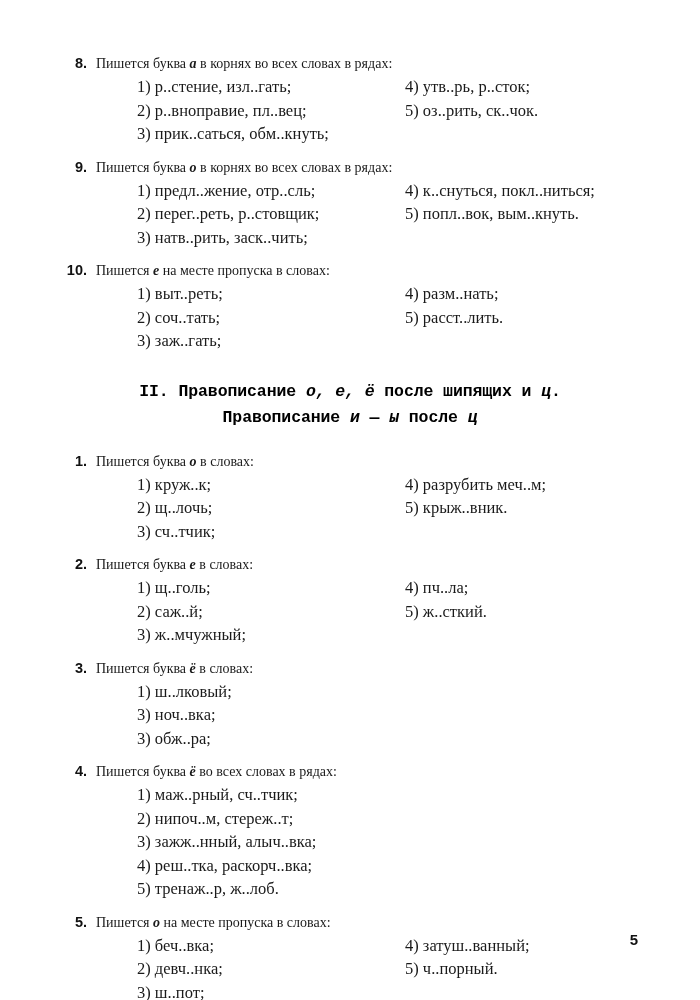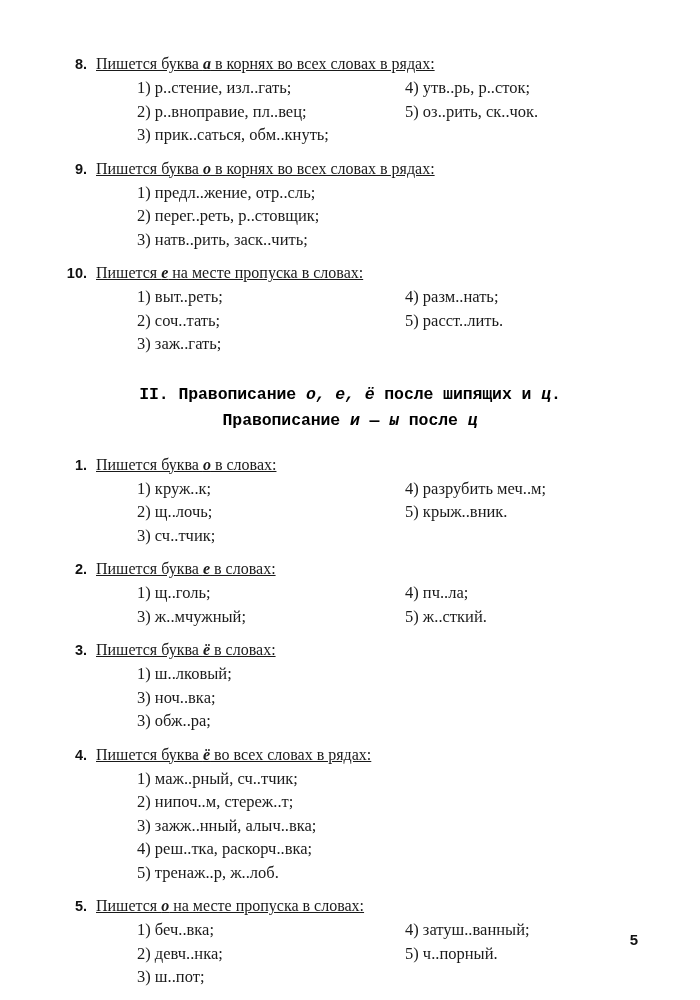--- a/index.html
+++ b/index.html
@@ -41,24 +41,23 @@
     text-align: right;
     font-family: "Liberation Sans", "DejaVu Sans", sans-serif;
     font-weight: bold;
     font-size: 14.5px;
     line-height: 23px;
     padding-right: 9px;
     box-sizing: border-box;
     color: #111;
   }
   .ex-prompt {
-    font-size: 16px;
+    font-size: 14px;
     line-height: 23px;
     white-space: pre-wrap;
-    text-decoration: underline;
   }
   .ex-prompt i {
     font-style: italic;
     font-weight: bold;
   }
 
   
   .opts {
     margin-left: 43px;
     position: relative;
@@ -124,21 +123,21 @@
           <div class="ex-num">8.</div>
           <div class="ex-prompt"><span>Пишется буква </span><i>а</i><span> в корнях во всех словах в рядах:</span></div>
         </div>
         <div class="opts two-col"><div class="col col-left"><div class="opt">1) р..стение, изл..гать;</div><div class="opt">2) р..вноправие, пл..вец;</div><div class="opt">3) прик..саться, обм..кнуть;</div></div><div class="col col-right"><div class="opt">4) утв..рь, р..сток;</div><div class="opt">5) оз..рить, ск..чок.</div></div></div>
       </div>
       <div class="exercise">
         <div class="ex-head">
           <div class="ex-num">9.</div>
           <div class="ex-prompt"><span>Пишется буква </span><i>о</i><span> в корнях во всех словах в рядах:</span></div>
         </div>
-        <div class="opts two-col"><div class="col col-left"><div class="opt">1) предл..жение, отр..сль;</div><div class="opt">2) перег..реть, р..стовщик;</div><div class="opt">3) натв..рить, заск..чить;</div></div></div>
+        <div class="opts two-col"><div class="col col-left"><div class="opt">1) предл..жение, отр..сль;</div><div class="opt">2) перег..реть, р..стовщик;</div><div class="opt">3) натв..рить, заск..чить;</div></div><div class="col col-right"><div class="opt">4) к..снуться, покл..ниться;</div><div class="opt">5) попл..вок, вым..кнуть.</div></div></div>
       </div>
       <div class="exercise">
         <div class="ex-head">
           <div class="ex-num">10.</div>
           <div class="ex-prompt"><span>Пишется </span><i>е</i><span> на месте пропуска в словах:</span></div>
         </div>
         <div class="opts two-col"><div class="col col-left"><div class="opt">1) выт..реть;</div><div class="opt">2) соч..тать;</div><div class="opt">3) заж..гать;</div></div><div class="col col-right"><div class="opt">4) разм..нать;</div><div class="opt">5) расст..лить.</div></div></div>
       </div>
     </div>
 
@@ -157,21 +156,21 @@
           <div class="ex-num">1.</div>
           <div class="ex-prompt"><span>Пишется буква </span><i>о</i><span> в словах:</span></div>
         </div>
         <div class="opts two-col"><div class="col col-left"><div class="opt">1) круж..к;</div><div class="opt">2) щ..лочь;</div><div class="opt">3) сч..тчик;</div></div><div class="col col-right"><div class="opt">4) разрубить меч..м;</div><div class="opt">5) крыж..вник.</div></div></div>
       </div>
       <div class="exercise">
         <div class="ex-head">
           <div class="ex-num">2.</div>
           <div class="ex-prompt"><span>Пишется буква </span><i>е</i><span> в словах:</span></div>
         </div>
-        <div class="opts two-col"><div class="col col-left"><div class="opt">1) щ..голь;</div><div class="opt">3) ж..мчужный;</div></div><div class="col col-right"><div class="opt">4) пч..ла;</div><div class="opt">5) ж..сткий.</div></div></div>
+        <div class="opts two-col"><div class="col col-left"><div class="opt">1) щ..голь;</div><div class="opt">2) саж..й;</div><div class="opt">3) ж..мчужный;</div></div><div class="col col-right"><div class="opt">4) пч..ла;</div><div class="opt">5) ж..сткий.</div></div></div>
       </div>
       <div class="exercise">
         <div class="ex-head">
           <div class="ex-num">3.</div>
           <div class="ex-prompt"><span>Пишется буква </span><i>ё</i><span> в словах:</span></div>
         </div>
         <div class="opts two-col"><div class="col col-left"><div class="opt">1) ш..лковый;</div><div class="opt">3) ноч..вка;</div><div class="opt">3) обж..ра;</div></div></div>
       </div>
       <div class="exercise">
         <div class="ex-head">

